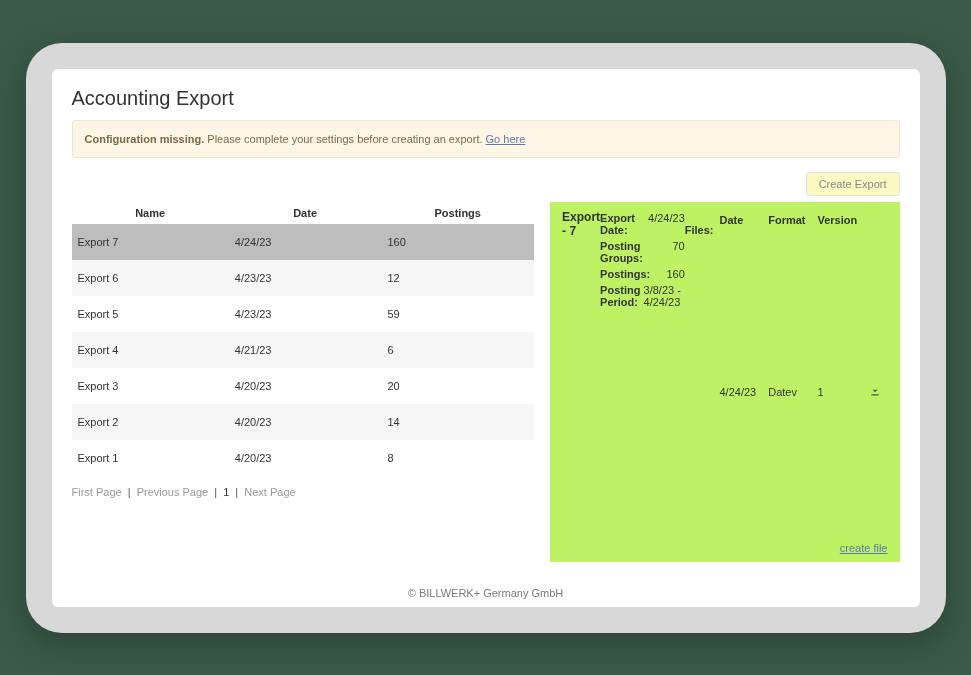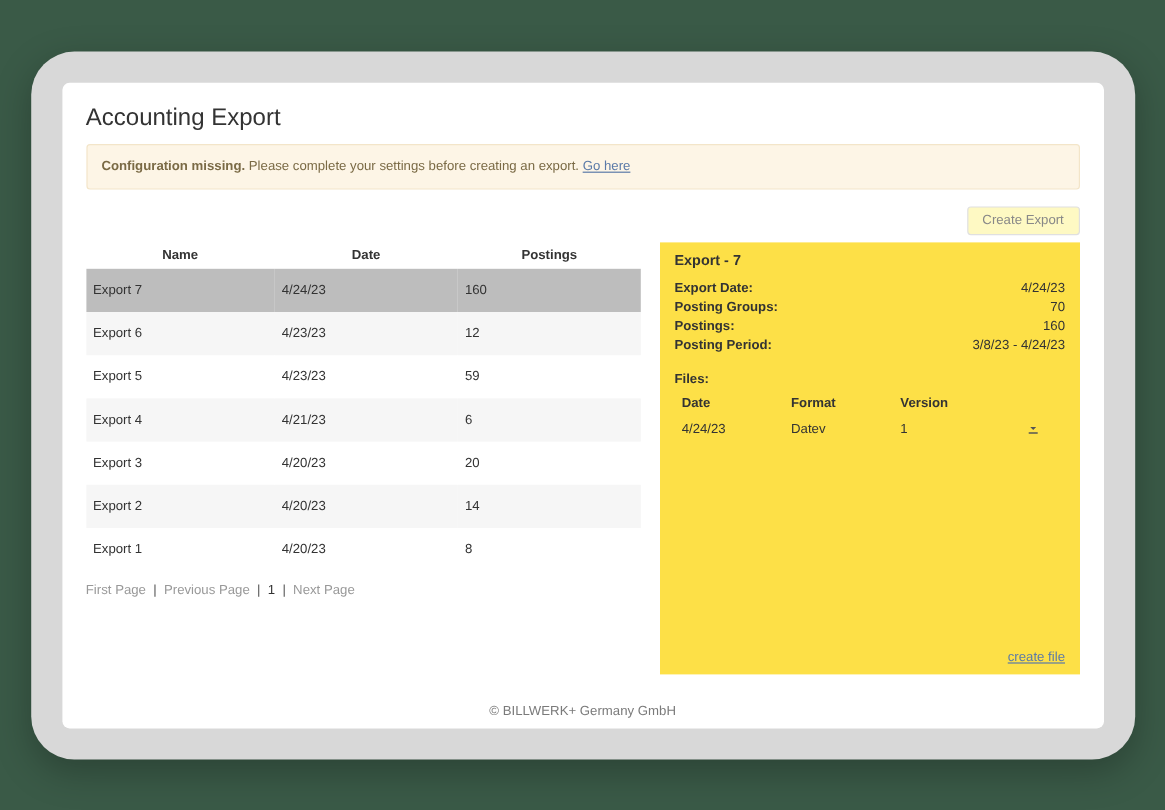--- a/index.html
+++ b/index.html
@@ -63,25 +63,24 @@
     .content {
       display: flex;
       gap: 16px;
       height: 360px;
     }
     .left {
       flex: 1 1 57%;
     }
     .right {
       flex: 1 1 43%;
-      background: #fde047;
+      background: #bef264;
       padding: 8px 12px;
       position: relative;
       display: flex;
-      flex-direction: column;
     }
     table {
       width: 100%;
       border-collapse: collapse;
       font-size: 11px;
     }
     thead th {
       text-align: center;
       padding: 5px 6px;
       font-weight: 700;

